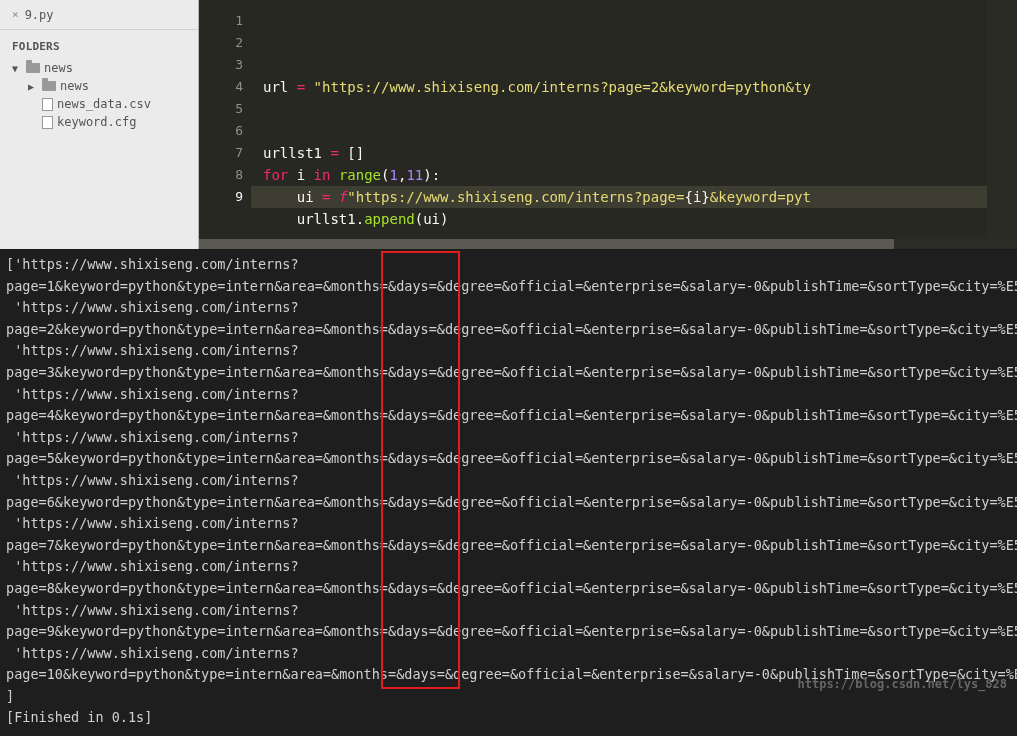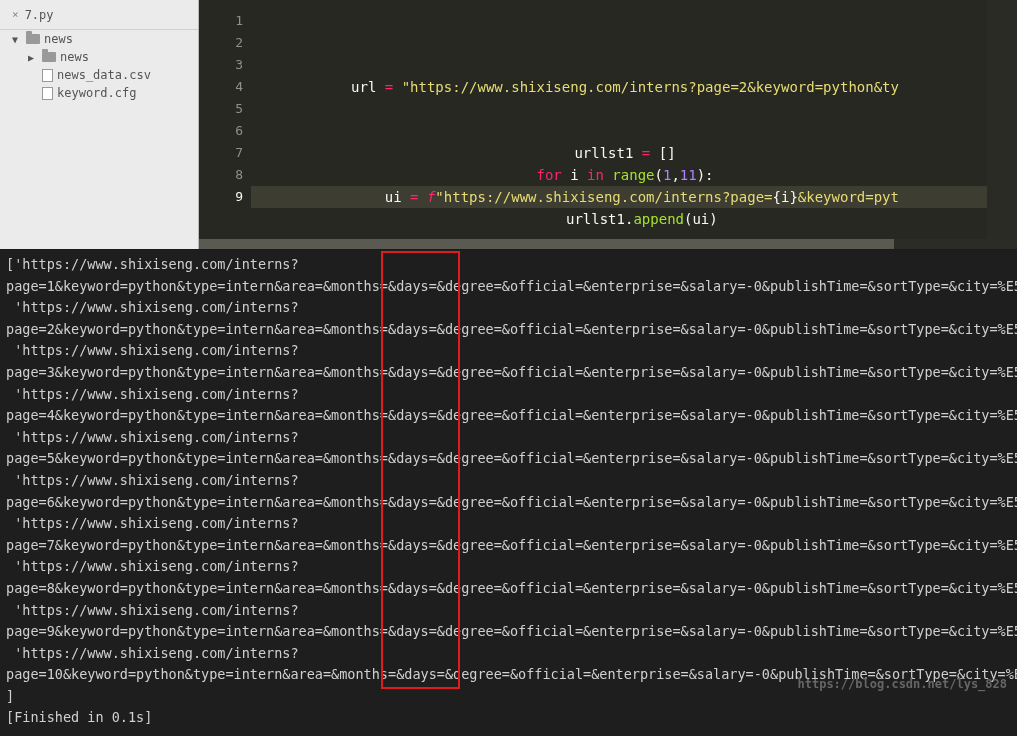--- a/index.html
+++ b/index.html
@@ -110,21 +110,21 @@
   position: relative;
 }
 .code .active-line {
   background: #3e3d32;
   position: absolute;
   left: 0; right: 0;
   height: 22px;
   top: 186px;
   z-index: 0;
 }
-.code pre { position: relative; z-index: 1; text-align: center; }
+.code pre { position: relative; z-index: 1; }
 .editor-scroll {
   position: absolute;
   bottom: 0; left: 0; right: 0;
   height: 10px;
   background: #2b2c25;
 }
 .editor-scroll .thumb {
   position: absolute;
   left: 0; top: 0;
   height: 100%;
@@ -174,23 +174,24 @@
 }
 </style>
 </head>
 <body>
 
 <div class="top-pane">
   <div class="sidebar">
     <div class="tab-bar">
       <div class="tab">
         <span class="x">×</span>
-        <span>7.py</span>
+        <span>9.py</span>
       </div>
     </div>
+    <div class="folders-title">FOLDERS</div>
     <div class="tree" id="tree">
         <div class="tree-item indent-0">
           <span class="tri">▼</span>
           <span class="folder-icon"></span>
           <span>news</span>
         </div>
         <div class="tree-item indent-1">
           <span class="tri">▶</span>
           <span class="folder-icon"></span>
           <span>news</span>

